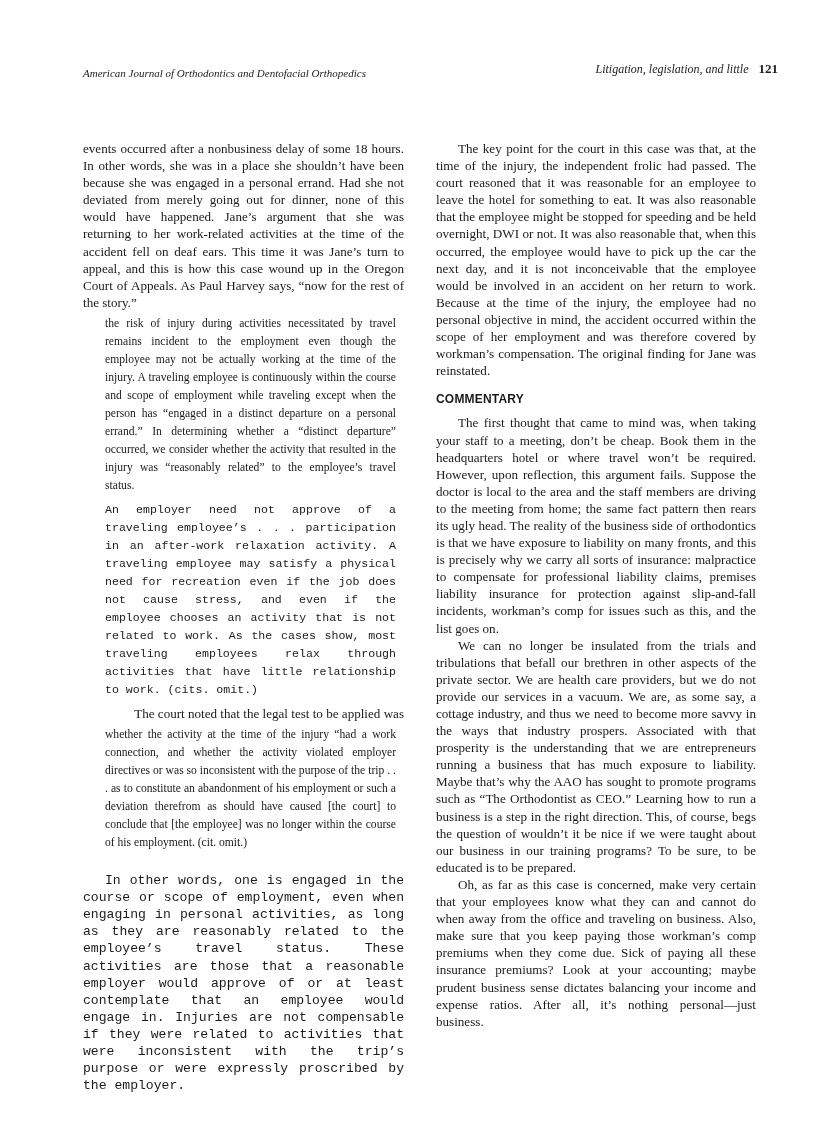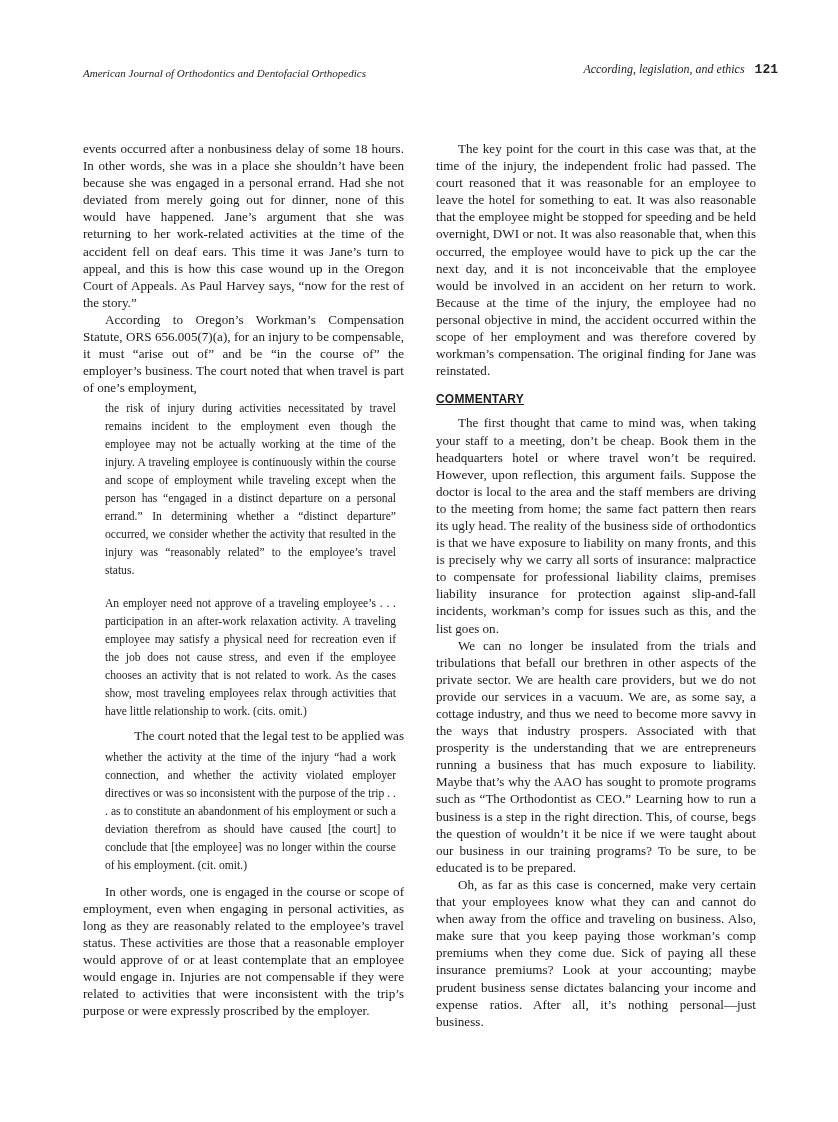--- a/index.html
+++ b/index.html
@@ -1,46 +1,45 @@
 <!DOCTYPE html>
 <html><head>
 <meta charset="utf-8">
 <style>
   html, body { margin: 0; padding: 0; background: #ffffff; }
   body { width: 838px; height: 1122px; position: relative; overflow: hidden; color: #1a1a1a; }
   .header { position: absolute; top: 62px; left: 83px; right: 60px; height: 32px; }
   .header-left { position: absolute; left: 0; top: 4px; font-family: "Liberation Serif", serif; font-style: italic; font-size: 11px; line-height: 14px; color: #222; }
   .header-right { position: absolute; right: 0; top: 0; font-family: "Liberation Serif", serif; font-style: italic; font-size: 12px; line-height: 14px; color: #222; }
-  .page-num { font-family: Liberation Mono, monospace; font-style: normal; font-weight: bold; font-size: 13px; margin-left: 10px; }
+  .page-num { font-family: Liberation Serif, serif; font-style: normal; font-weight: bold; font-size: 13px; margin-left: 10px; }
   .col { position: absolute; top: 140px; font-family: "Liberation Serif", serif; font-size: 13.1px; line-height: 17.1px; text-align: justify; }
   .col-left { left: 83px; width: 321px; }
   .col-right { left: 436px; width: 320px; }
   p { margin: 0; }
   .indent { text-indent: 22px; }
   .quote { font-size: 11.6px; line-height: 18px; margin: 4px 0 0 22px; width: 291px; }
-  .quote + .quote { margin-top: 15px; }
+  .quote + .quote { margin-top: 6px; font-family: Liberation Mono, monospace; }
   .quote-lead { margin: 6px 0 0 22px; width: 299px; font-size: 13.1px; text-align: right; }
-  .after-quote { margin-top: 8px; }
-  .section-heading { font-family: "Liberation Sans", sans-serif; font-weight: bold; font-size: 12px; letter-spacing: 0.2px; margin: 12px 0 6px 0; text-align: left; text-decoration: underline; }
+  .after-quote { margin-top: 20px; font-family: Liberation Mono, monospace; }
+  .section-heading { font-family: "Liberation Sans", sans-serif; font-weight: bold; font-size: 12px; letter-spacing: 0.2px; margin: 12px 0 6px 0; text-align: left; }
 </style>
 </head>
 <body>
 
 <div class="header">
   <div class="header-left">
     <div>American Journal of Orthodontics and Dentofacial Orthopedics</div>
   </div>
   <div class="header-right">
-    <span>According, legislation, and ethics</span><span class="page-num">121</span>
+    <span>Litigation, legislation, and little</span><span class="page-num">121</span>
   </div>
 </div>
 
 <div class="col col-left">
   <p>events occurred after a nonbusiness delay of some 18 hours. In other words, she was in a place she shouldn’t have been because she was engaged in a personal errand. Had she not deviated from merely going out for dinner, none of this would have happened. Jane’s argument that she was returning to her work-related activities at the time of the accident fell on deaf ears. This time it was Jane’s turn to appeal, and this is how this case wound up in the Oregon Court of Appeals. As Paul Harvey says, “now for the rest of the story.”</p>
-  <p class="indent">According to Oregon’s Workman’s Compensation Statute, ORS 656.005(7)(a), for an injury to be compensable, it must “arise out of” and be “in the course of” the employer’s business. The court noted that when travel is part of one’s employment,</p>
   <p class="quote">the risk of injury during activities necessitated by travel remains incident to the employment even though the employee may not be actually working at the time of the injury. A traveling employee is continuously within the course and scope of employment while traveling except when the person has “engaged in a distinct departure on a personal errand.” In determining whether a “distinct departure” occurred, we consider whether the activity that resulted in the injury was “reasonably related” to the employee’s travel status.</p>
   <p class="quote">An employer need not approve of a traveling employee’s . . . participation in an after-work relaxation activity. A traveling employee may satisfy a physical need for recreation even if the job does not cause stress, and even if the employee chooses an activity that is not related to work. As the cases show, most traveling employees relax through activities that have little relationship to work. (cits. omit.)</p>
   <p class="quote-lead">The court noted that the legal test to be applied was</p>
   <p class="quote">whether the activity at the time of the injury “had a work connection, and whether the activity violated employer directives or was so inconsistent with the purpose of the trip . . . as to constitute an abandonment of his employment or such a deviation therefrom as should have caused [the court] to conclude that [the employee] was no longer within the course of his employment. (cit. omit.)</p>
   <p class="indent after-quote">In other words, one is engaged in the course or scope of employment, even when engaging in personal activities, as long as they are reasonably related to the employee’s travel status. These activities are those that a reasonable employer would approve of or at least contemplate that an employee would engage in. Injuries are not compensable if they were related to activities that were inconsistent with the trip’s purpose or were expressly proscribed by the employer.</p>
 </div>
 
 <div class="col col-right">
   <p class="indent">The key point for the court in this case was that, at the time of the injury, the independent frolic had passed. The court reasoned that it was reasonable for an employee to leave the hotel for something to eat. It was also reasonable that the employee might be stopped for speeding and be held overnight, DWI or not. It was also reasonable that, when this occurred, the employee would have to pick up the car the next day, and it is not inconceivable that the employee would be involved in an accident on her return to work. Because at the time of the injury, the employee had no personal objective in mind, the accident occurred within the scope of her employment and was therefore covered by workman’s compensation. The original finding for Jane was reinstated.</p>
   <div class="section-heading">COMMENTARY</div>

